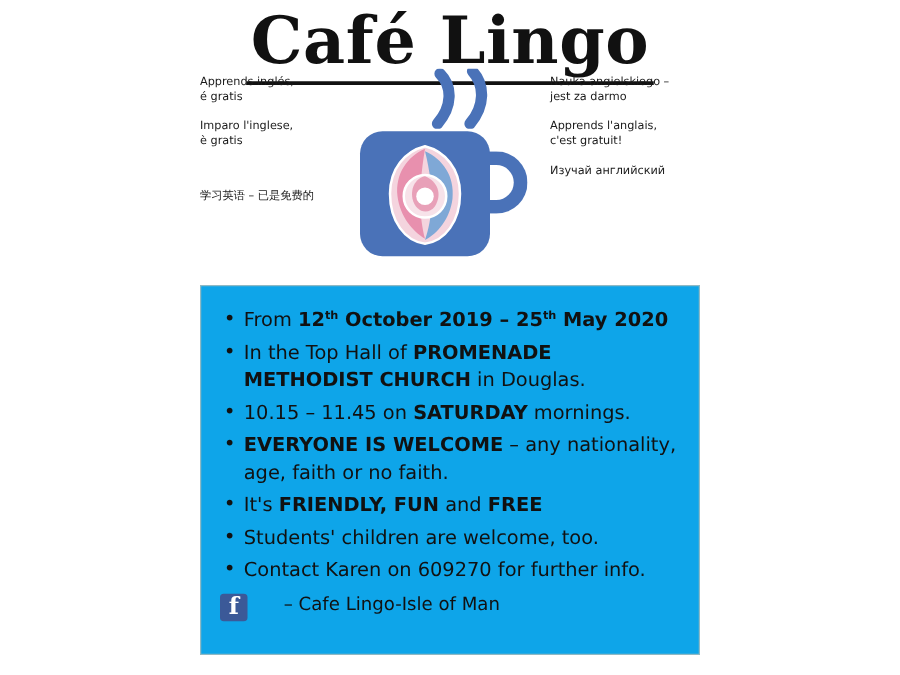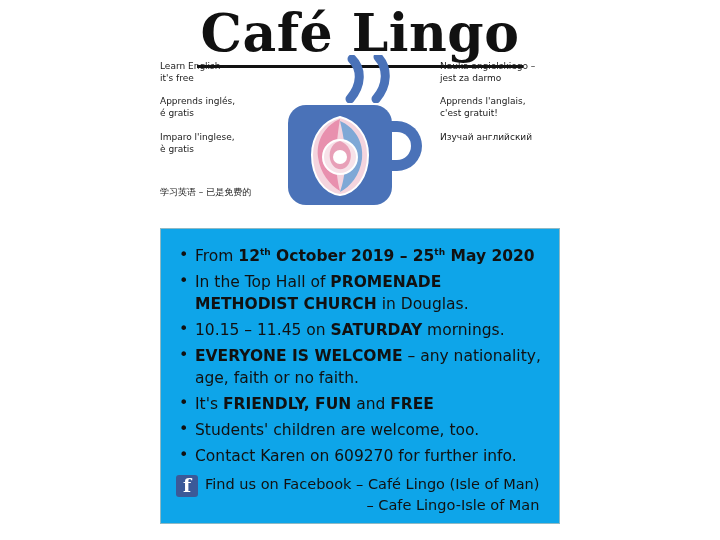--- a/index.html
+++ b/index.html
@@ -169,24 +169,20 @@
 </head>
 <body>
 
 <div class="poster">
 
   <div class="title">
     <span>Café Lingo</span>
   </div>
 
   <div class="lang-col lang-left">
-    <div class="lang-item">
-      <span class="l1">Learn English –</span>
-      <span class="l2">it's free</span>
-    </div>
     <div class="lang-item">
       <span class="l1">Apprends inglés,</span>
       <span class="l2">é gratis</span>
     </div>
     <div class="lang-item">
       <span class="l1">Imparo l'inglese,</span>
       <span class="l2">è gratis</span>
     </div>
     <div class="lang-item cjk">
       <span class="l1">学习英语 – 已是免费的</span>
@@ -232,18 +228,17 @@
       <li><span class="pt"><span class="bold">EVERYONE IS WELCOME</span><span> – any nationality, age, faith or no faith.</span></span></li>
       <li><span class="pt"><span>It's </span><span class="bold">FRIENDLY,  FUN</span><span> and </span><span class="bold">FREE</span></span></li>
       <li><span class="pt"><span>Students' children are welcome, too.</span></span></li>
       <li><span class="pt"><span>Contact Karen on 609270 for further info.</span></span></li>
     </ul>
   </div>
 
   <div class="fb-row">
     <div class="fb-icon">f</div>
     <div class="fb-text">
-      <span>Find us on Facebook – Café Lingo (Isle of Man)</span>
       <span class="l2">– Cafe Lingo-Isle of Man</span>
     </div>
   </div>
 
 </div>
 
 </body></html>

